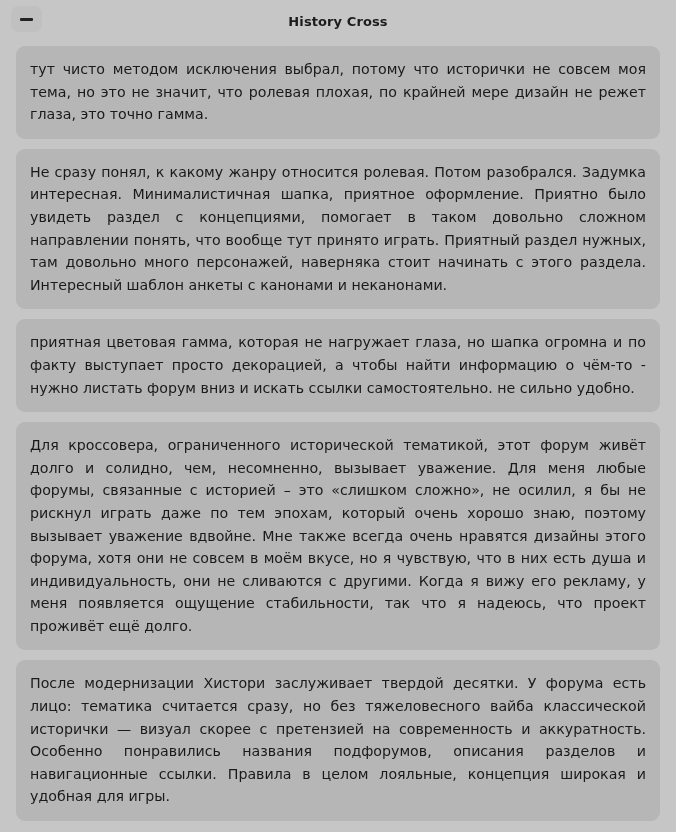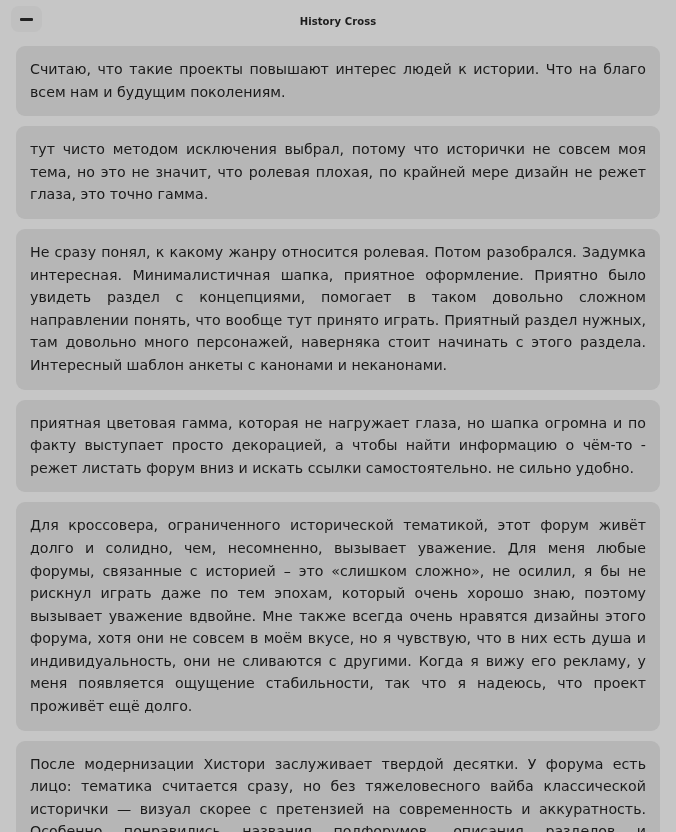--- a/index.html
+++ b/index.html
@@ -53,21 +53,21 @@
 
   .minimize-glyph {
     display: block;
     width: 13px;
     height: 3px;
     background: #232323;
     border-radius: 1px;
   }
 
   .page-title {
-    font-size: 10px;
+    font-size: 13px;
     font-weight: bold;
     letter-spacing: 0.1px;
     color: #1c1c1c;
     font-family: "DejaVu Sans", sans-serif;
     line-height: 20px;
     margin-top: -2px;
   }
 
   
   .review-list {
@@ -100,34 +100,31 @@
 
   <div class="header">
     <button class="minimize-btn">
       <span class="minimize-glyph"></span>
     </button>
     <div class="page-title">History Cross</div>
   </div>
 
   <div class="review-list">
 
-    <div class="review-card">
-      <div class="review-text">Считаю, что такие проекты повышают интерес людей к истории. Что на благо всем нам и будущим поколениям.</div>
-    </div>
 
     <div class="review-card">
       <div class="review-text">тут чисто методом исключения выбрал, потому что исторички не совсем моя тема, но это не значит, что ролевая плохая, по крайней мере дизайн не режет глаза, это точно гамма.</div>
     </div>
 
     <div class="review-card">
       <div class="review-text">Не сразу понял, к какому жанру относится ролевая. Потом разобрался. Задумка интересная. Минималистичная шапка, приятное оформление. Приятно было увидеть раздел с концепциями, помогает в таком довольно сложном направлении понять, что вообще тут принято играть. Приятный раздел нужных, там довольно много персонажей, наверняка стоит начинать с этого раздела. Интересный шаблон анкеты с канонами и неканонами.</div>
     </div>
 
     <div class="review-card">
-      <div class="review-text">приятная цветовая гамма, которая не нагружает глаза, но шапка огромна и по факту выступает просто декорацией, а чтобы найти информацию о чём-то - режет листать форум вниз и искать ссылки самостоятельно. не сильно удобно.</div>
+      <div class="review-text">приятная цветовая гамма, которая не нагружает глаза, но шапка огромна и по факту выступает просто декорацией, а чтобы найти информацию о чём-то - нужно листать форум вниз и искать ссылки самостоятельно. не сильно удобно.</div>
     </div>
 
     <div class="review-card">
       <div class="review-text">Для кроссовера, ограниченного исторической тематикой, этот форум живёт долго и солидно, чем, несомненно, вызывает уважение. Для меня любые форумы, связанные с историей – это «слишком сложно», не осилил, я бы не рискнул играть даже по тем эпохам, который очень хорошо знаю, поэтому вызывает уважение вдвойне. Мне также всегда очень нравятся дизайны этого форума, хотя они не совсем в моём вкусе, но я чувствую, что в них есть душа и индивидуальность, они не сливаются с другими. Когда я вижу его рекламу, у меня появляется ощущение стабильности, так что я надеюсь, что проект проживёт ещё долго.</div>
     </div>
 
     <div class="review-card">
       <div class="review-text">После модернизации Хистори заслуживает твердой десятки. У форума есть лицо: тематика считается сразу, но без тяжеловесного вайба классической исторички — визуал скорее с претензией на современность и аккуратность. Особенно понравились названия подфорумов, описания разделов и навигационные ссылки. Правила в целом лояльные, концепция широкая и удобная для игры.</div>
     </div>
 

